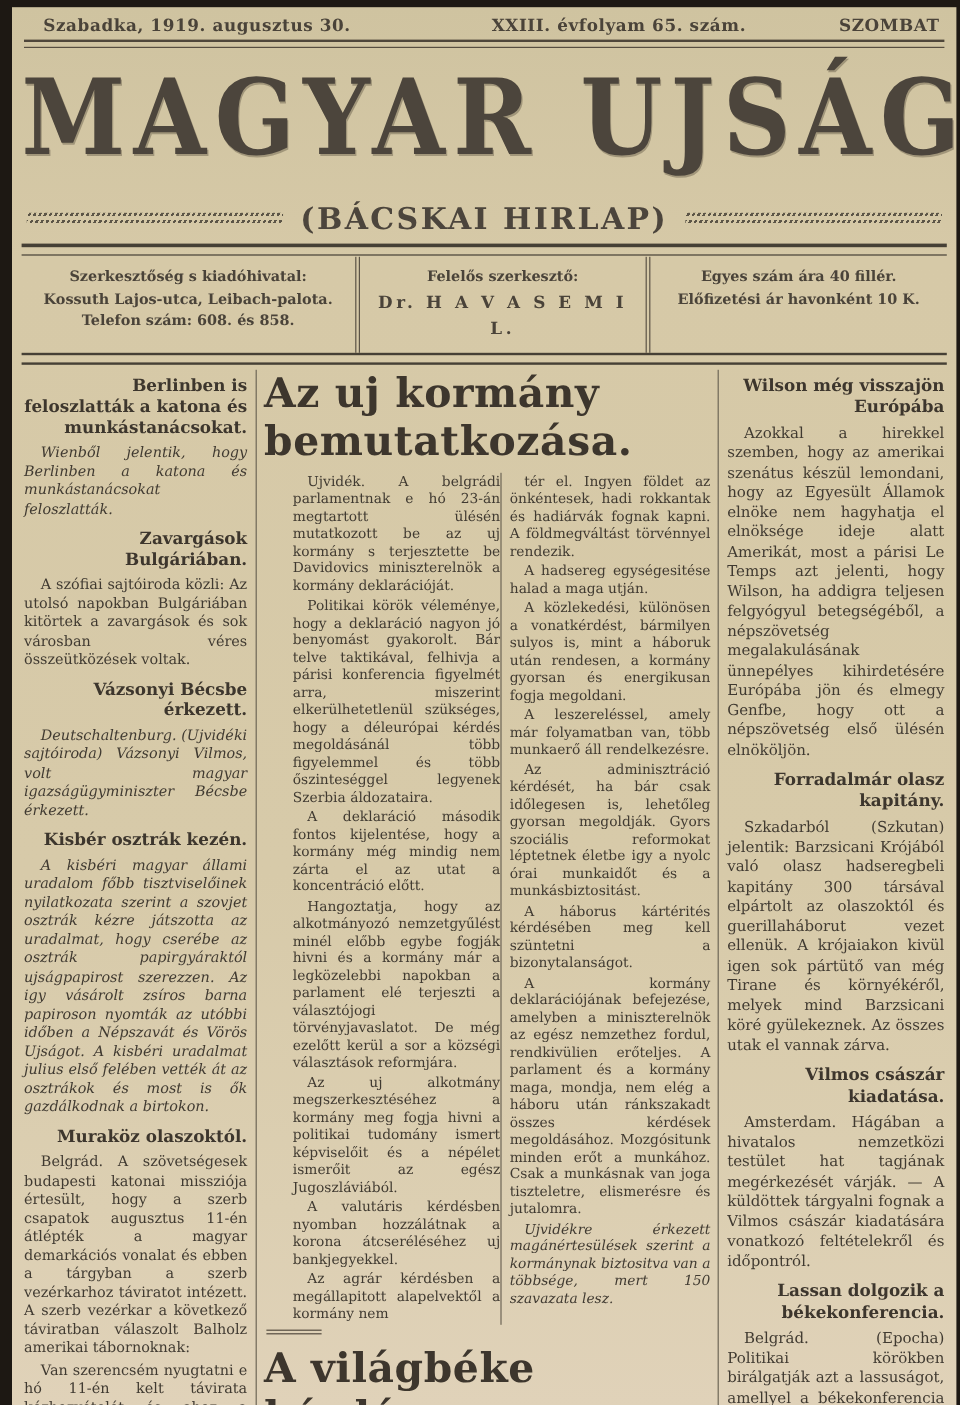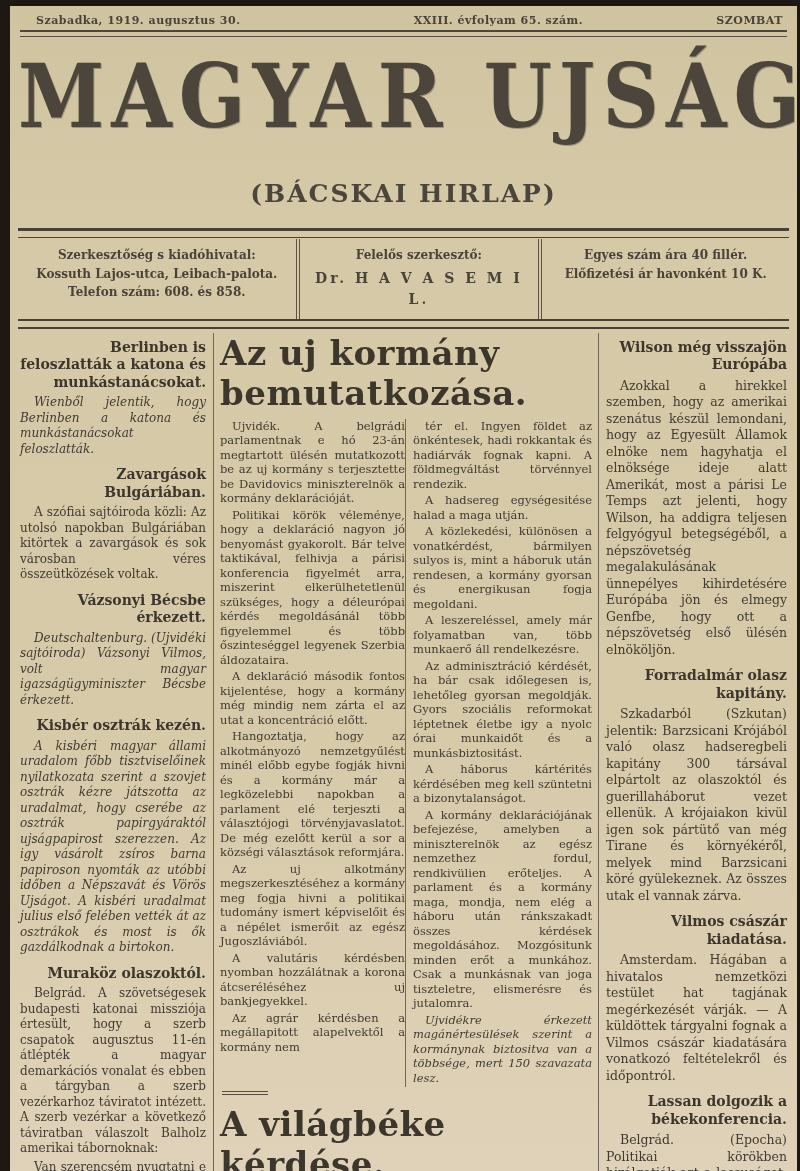--- a/index.html
+++ b/index.html
@@ -12,38 +12,37 @@
     position:absolute;left:10px;top:6px;width:787px;height:1165px;
     background:linear-gradient(180deg,#cfc3a0 0%,#d6c9a7 18%,#d7caa9 62%,#dccfb2 86%,#e0d2b9 100%);
     color:#403a31;
     box-sizing:border-box;
     padding:4px 8px 0 8px;
     overflow:hidden;
   }
   
   .dateline{
     display:flex;justify-content:space-between;align-items:baseline;
-    font-size:11px;font-weight:bold;letter-spacing:.5px;
+    font-size:14px;font-weight:bold;letter-spacing:.5px;
     padding:4px 6px 3px 18px;color:#4a4339;
   }
   .dateline .mid{margin-left:40px;}
   .rule-thin2{height:4px;border-top:2px solid #4e463a;border-bottom:1px solid #554d40;margin:0 2px;}
   
   .masthead{
     text-align:center;white-space:nowrap;
     font-size:78px;font-weight:bold;letter-spacing:7px;
     color:#4c453c;
     padding:14px 0 2px 0;line-height:1.0;
     transform:scaleY(1.12);transform-origin:top center;
     text-shadow:1px 1px 0 rgba(70,60,45,.35);
   }
   .subtitle-row{
     display:flex;align-items:center;gap:14px;
     margin:34px 4px 6px 4px;
-    flex-direction:column;
   }
   .squiggle{
     flex:1;height:11px;
     background:
       repeating-linear-gradient(115deg,transparent 0 2px,#5c5547 2px 4px);
     -webkit-mask:linear-gradient(#000 0 3px,transparent 3px 6px,#000 6px 9px,transparent 9px 11px);
             mask:linear-gradient(#000 0 3px,transparent 3px 6px,#000 6px 9px,transparent 9px 11px);
   }
   .subtitle{
     font-size:25px;font-weight:bold;letter-spacing:2px;color:#4c453c;
@@ -92,21 +91,21 @@
   .it{font-style:italic;}
   
   .big-h{
     font-size:34px;font-weight:bold;text-align:left;
     margin:0 0 6px 0;color:#3d362d;letter-spacing:.5px;
   }
   .twocol{display:flex;}
   .twocol .subcol{
     width:50%;box-sizing:border-box;
   }
-  .twocol .subcol.a{padding-right:0;border-right:1px solid #6e6656;}
+  .twocol .subcol.a{padding-right:0;border-right:1px solid #6e6656;margin-left:24px;}
   .twocol .subcol.b{padding-left:7px;}
   .twocol p{
     margin:0 0 2px 0;text-align:justify;text-indent:12px;
     font-size:11.5px;line-height:14.5px;
   }
   .sec-div{width:46px;border-top:1px solid #554d40;border-bottom:1px solid #554d40;height:2px;margin:4px 0 2px 2px;}
   
   .sec2{margin-top:4px;}
   .sec2 p{
     margin:0 0 2px 0;text-align:justify;text-indent:16px;

